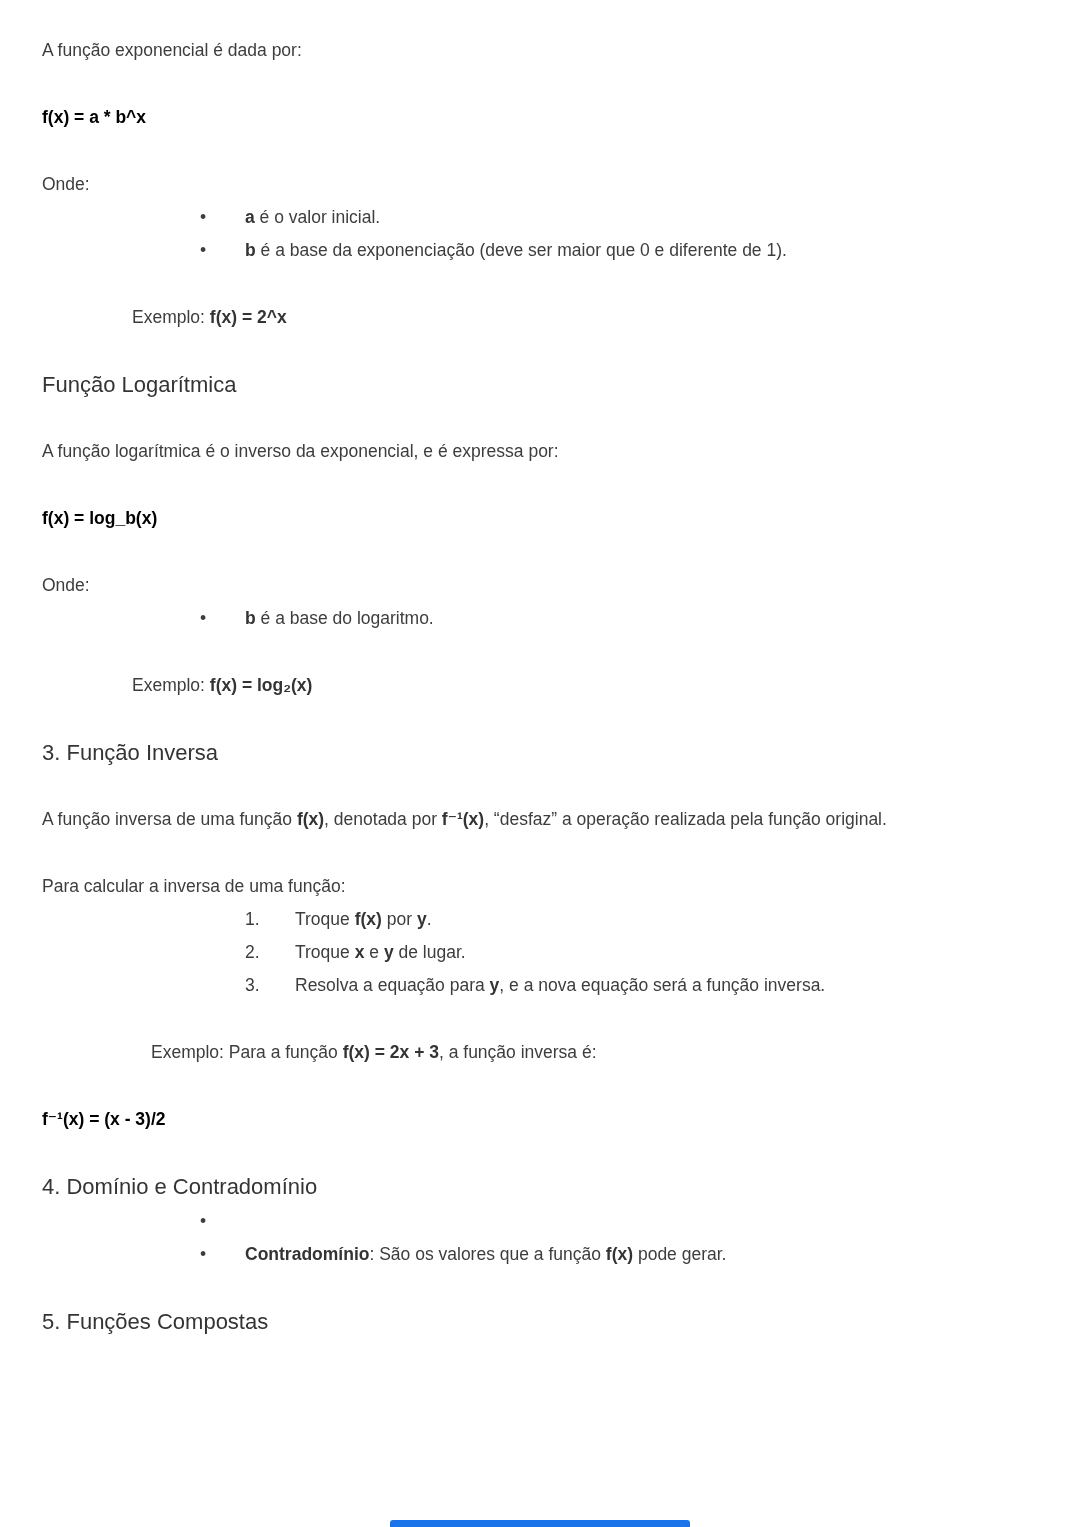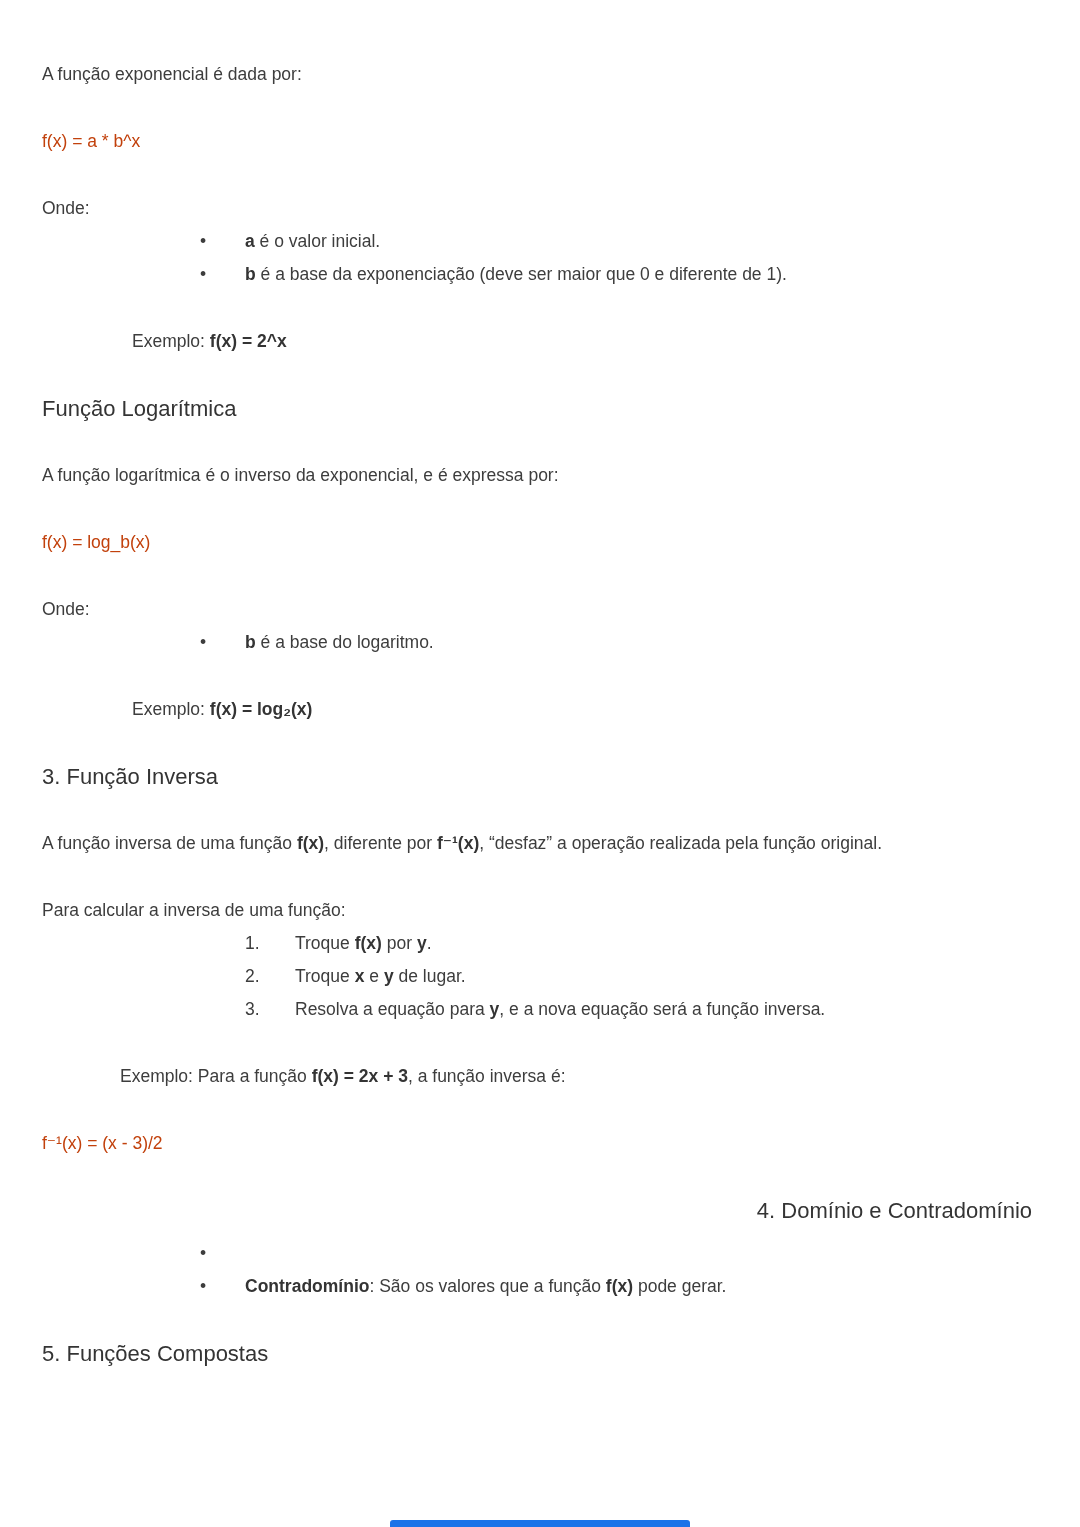--- a/index.html
+++ b/index.html
@@ -7,43 +7,43 @@
   body {
     width: 1080px;
     height: 1527px;
     background: var(--page-bg, #ffffff);
     color: var(--text-color, #3d3d3d);
     font-family: "Liberation Sans", "DejaVu Sans", sans-serif;
     position: relative;
     overflow: hidden;
   }
   .content {
-    padding: 58px 48px 0 42px;
+    padding: 34px 48px 0 42px;
     font-size: 17.5px;
     line-height: 33px;
   }
   .para { margin: 0 0 34px 0; }
   .tight { margin-bottom: 0; }
   b { font-weight: 700; color: #343434; }
-  .formula { font-weight: 400; color: #c2410c; }
+  .formula { font-weight: 700; color: #000000; }
   .heading {
     font-size: 22px;
     font-weight: 400;
     color: #343434;
     margin: 0 0 34px 0;
     line-height: 33px;
   }
-  .heading.tight { margin-bottom: 10px; text-align: right; }
+  .heading.tight { margin-bottom: 2px; }
   .list { margin: 0 0 34px 0; padding: 0; }
   .bullet-item { display: flex; padding-left: 158px; }
   .bullet-item .marker { width: 45px; flex: none; }
   .num-item { display: flex; padding-left: 203px; }
   .num-item .num { width: 50px; flex: none; }
   .indent-1 { margin-left: 90px; }
-  .indent-2 { margin-left: 78px; }
+  .indent-2 { margin-left: 109px; }
   .accent-bar {
     position: absolute;
     bottom: 0;
     left: 50%;
     transform: translateX(-50%);
     width: 300px;
     height: 7px;
     border-radius: 3px 3px 0 0;
     background: var(--accent, #1a73e8);
   }
@@ -84,21 +84,21 @@
     <div class="bullet-item">
       <span class="marker">•</span>
       <span class="li-text"><b>b</b><span> é a base do logaritmo.</span></span>
     </div>
   </div>
 
   <p class="para indent-1"><span>Exemplo: </span><b>f(x) = log₂(x)</b></p>
 
   <h2 class="heading">3. Função Inversa</h2>
 
-  <p class="para"><span>A função inversa de uma função </span><b>f(x)</b><span>, diferente por </span><b>f⁻¹(x)</b><span>, “desfaz” a operação realizada pela função original.</span></p>
+  <p class="para"><span>A função inversa de uma função </span><b>f(x)</b><span>, denotada por </span><b>f⁻¹(x)</b><span>, “desfaz” a operação realizada pela função original.</span></p>
 
   <p class="para tight">Para calcular a inversa de uma função:</p>
 
   <div class="list">
     <div class="num-item">
       <span class="num">1.</span>
       <span class="li-text"><span>Troque </span><b>f(x)</b><span> por </span><b>y</b><span>.</span></span>
     </div>
     <div class="num-item">
       <span class="num">2.</span>

